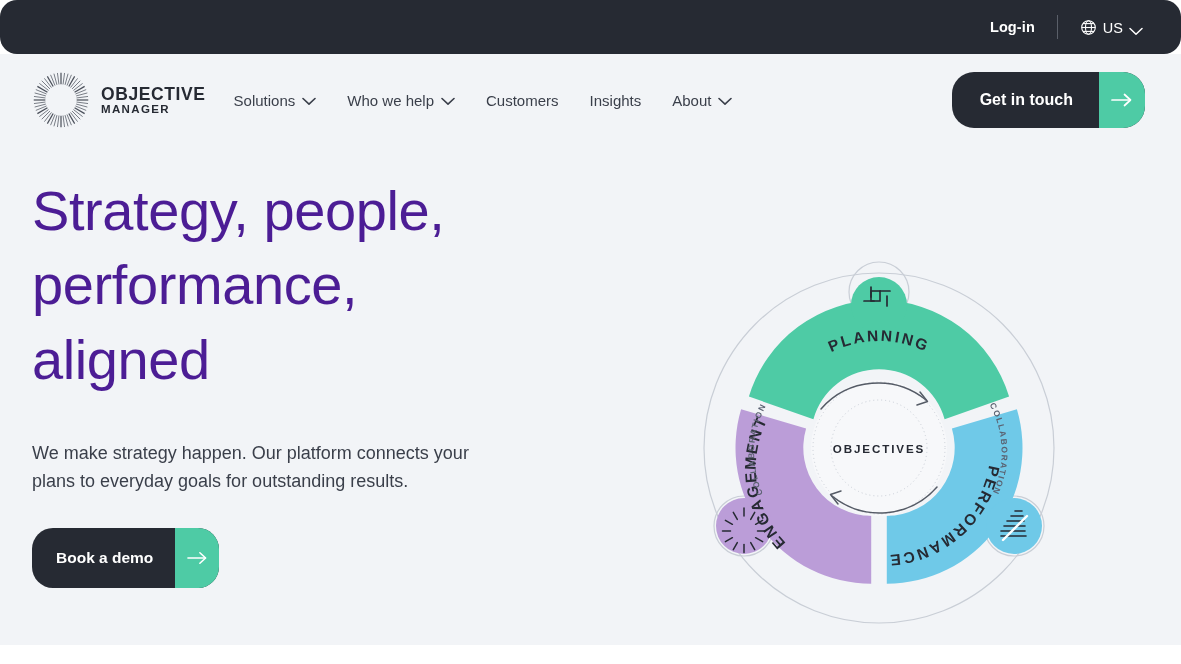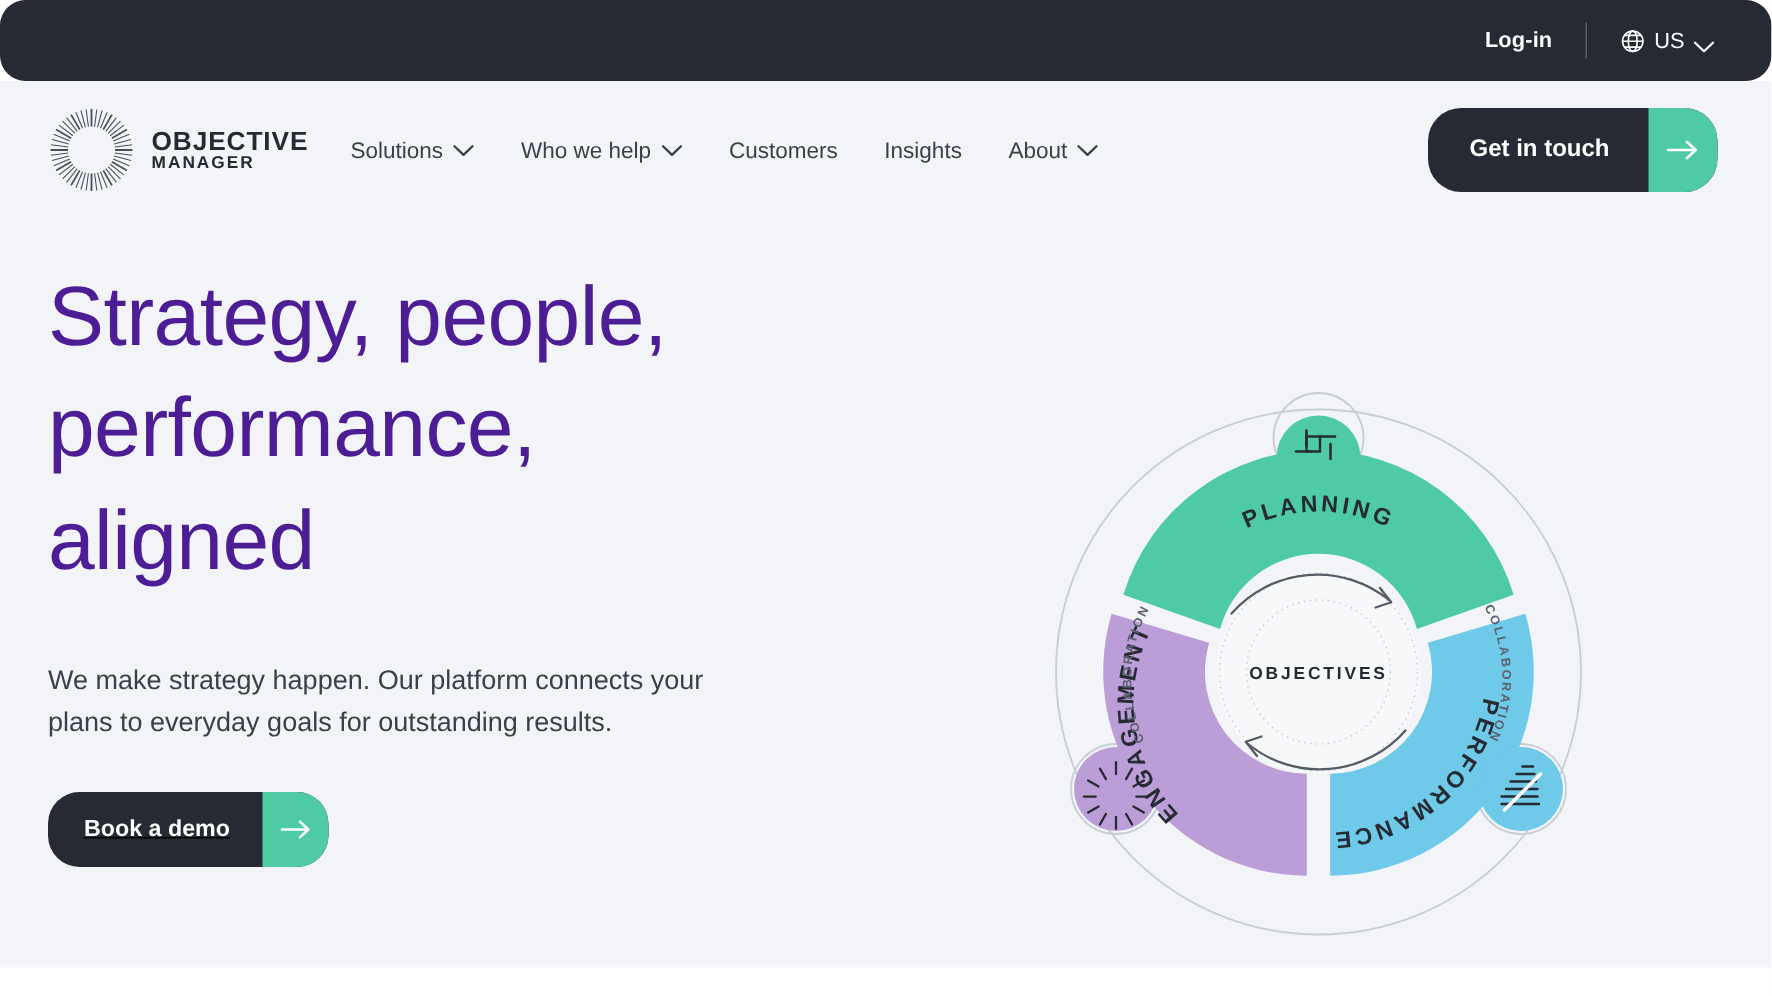--- a/index.html
+++ b/index.html
@@ -143,26 +143,25 @@
     font-size: 18px;
     line-height: 1.55;
     color: #3a3f4a;
     max-width: 492px;
     white-space: pre-line;
   }
   .btn-demo {
     margin-top: 32px;
     display: inline-flex;
     align-items: stretch;
-    height: 50px;
+    height: 60px;
     border-radius: 21px;
     overflow: hidden;
     cursor: pointer;
     background: #262a33;
-    text-decoration: underline;
   }
   .btn-demo .label {
     display: flex; align-items: center;
     color: #fff; font-size: 15.5px; font-weight: bold;
     padding: 0 22px 0 24px; white-space: nowrap;
   }
   .btn-demo .arrowbox {
     width: 44px; background: #4ecba5;
     display: flex; align-items: center; justify-content: center;
   }

